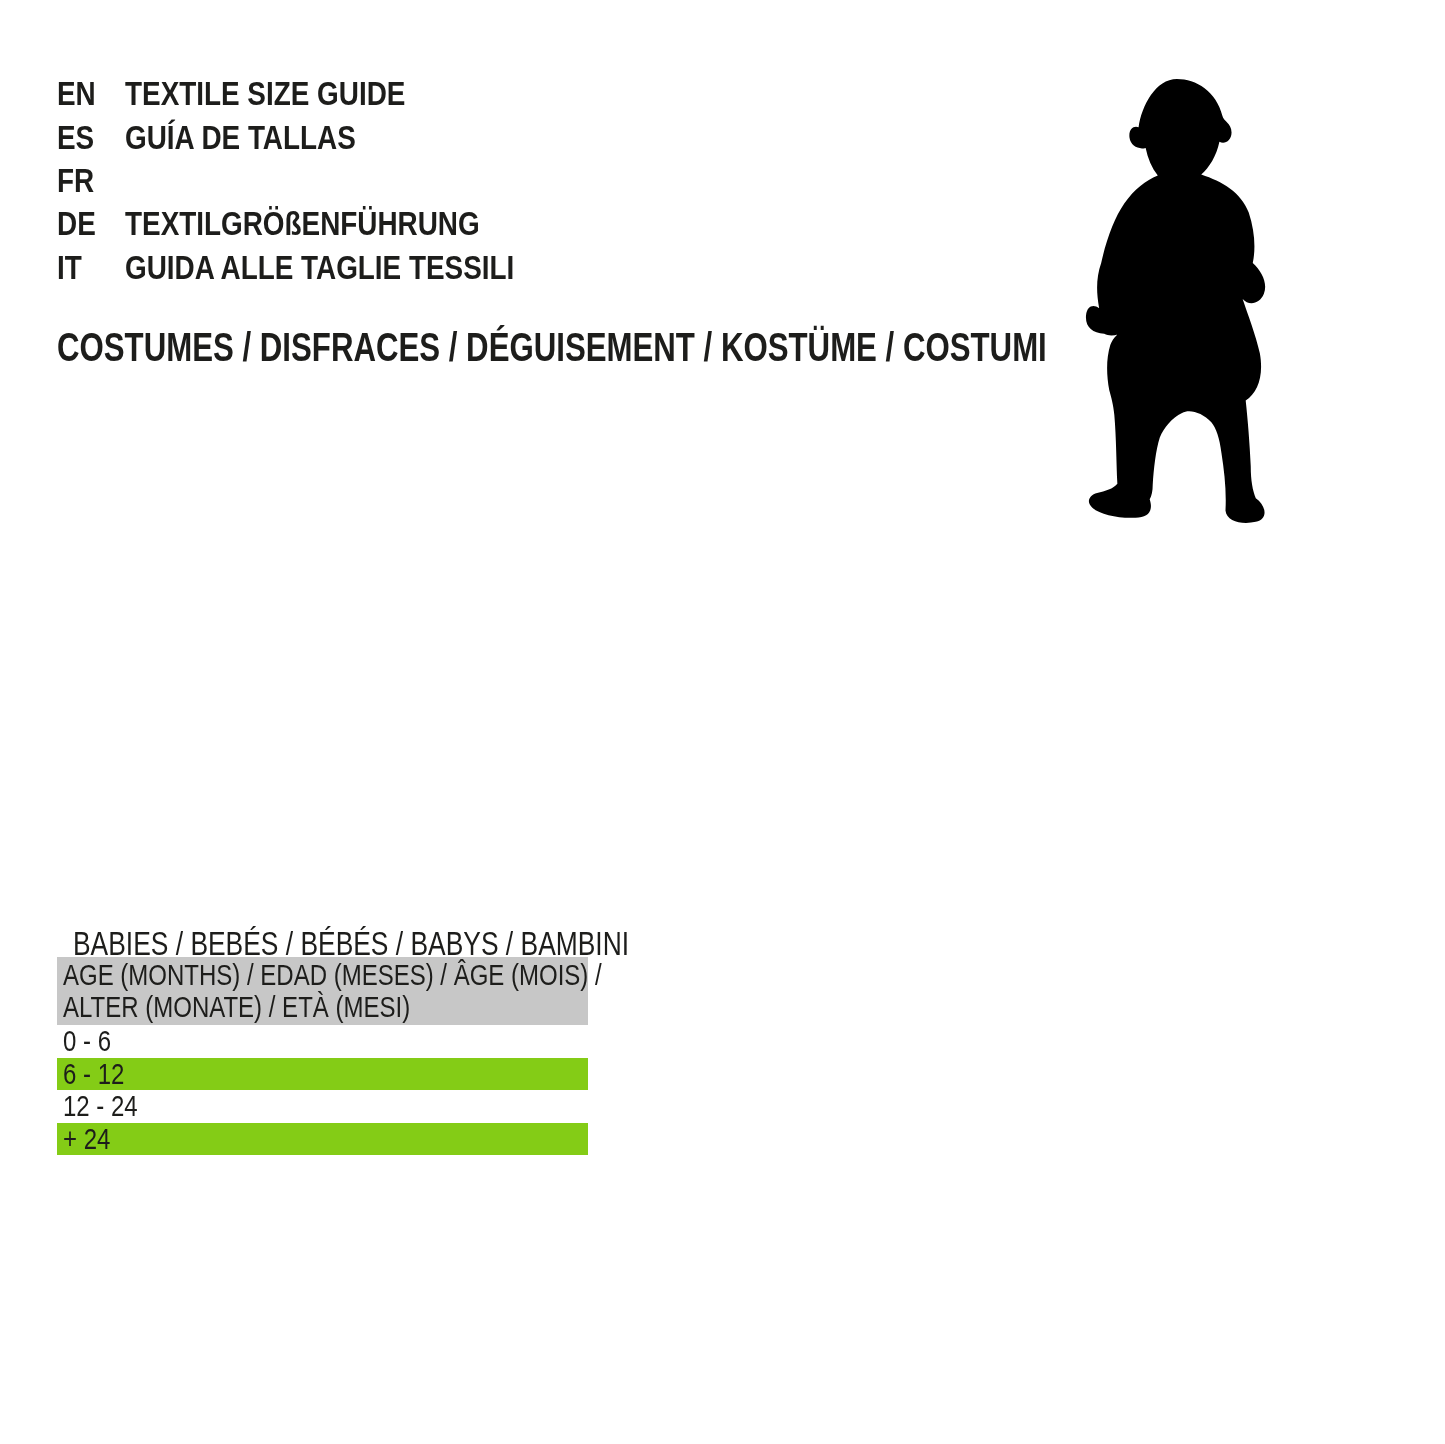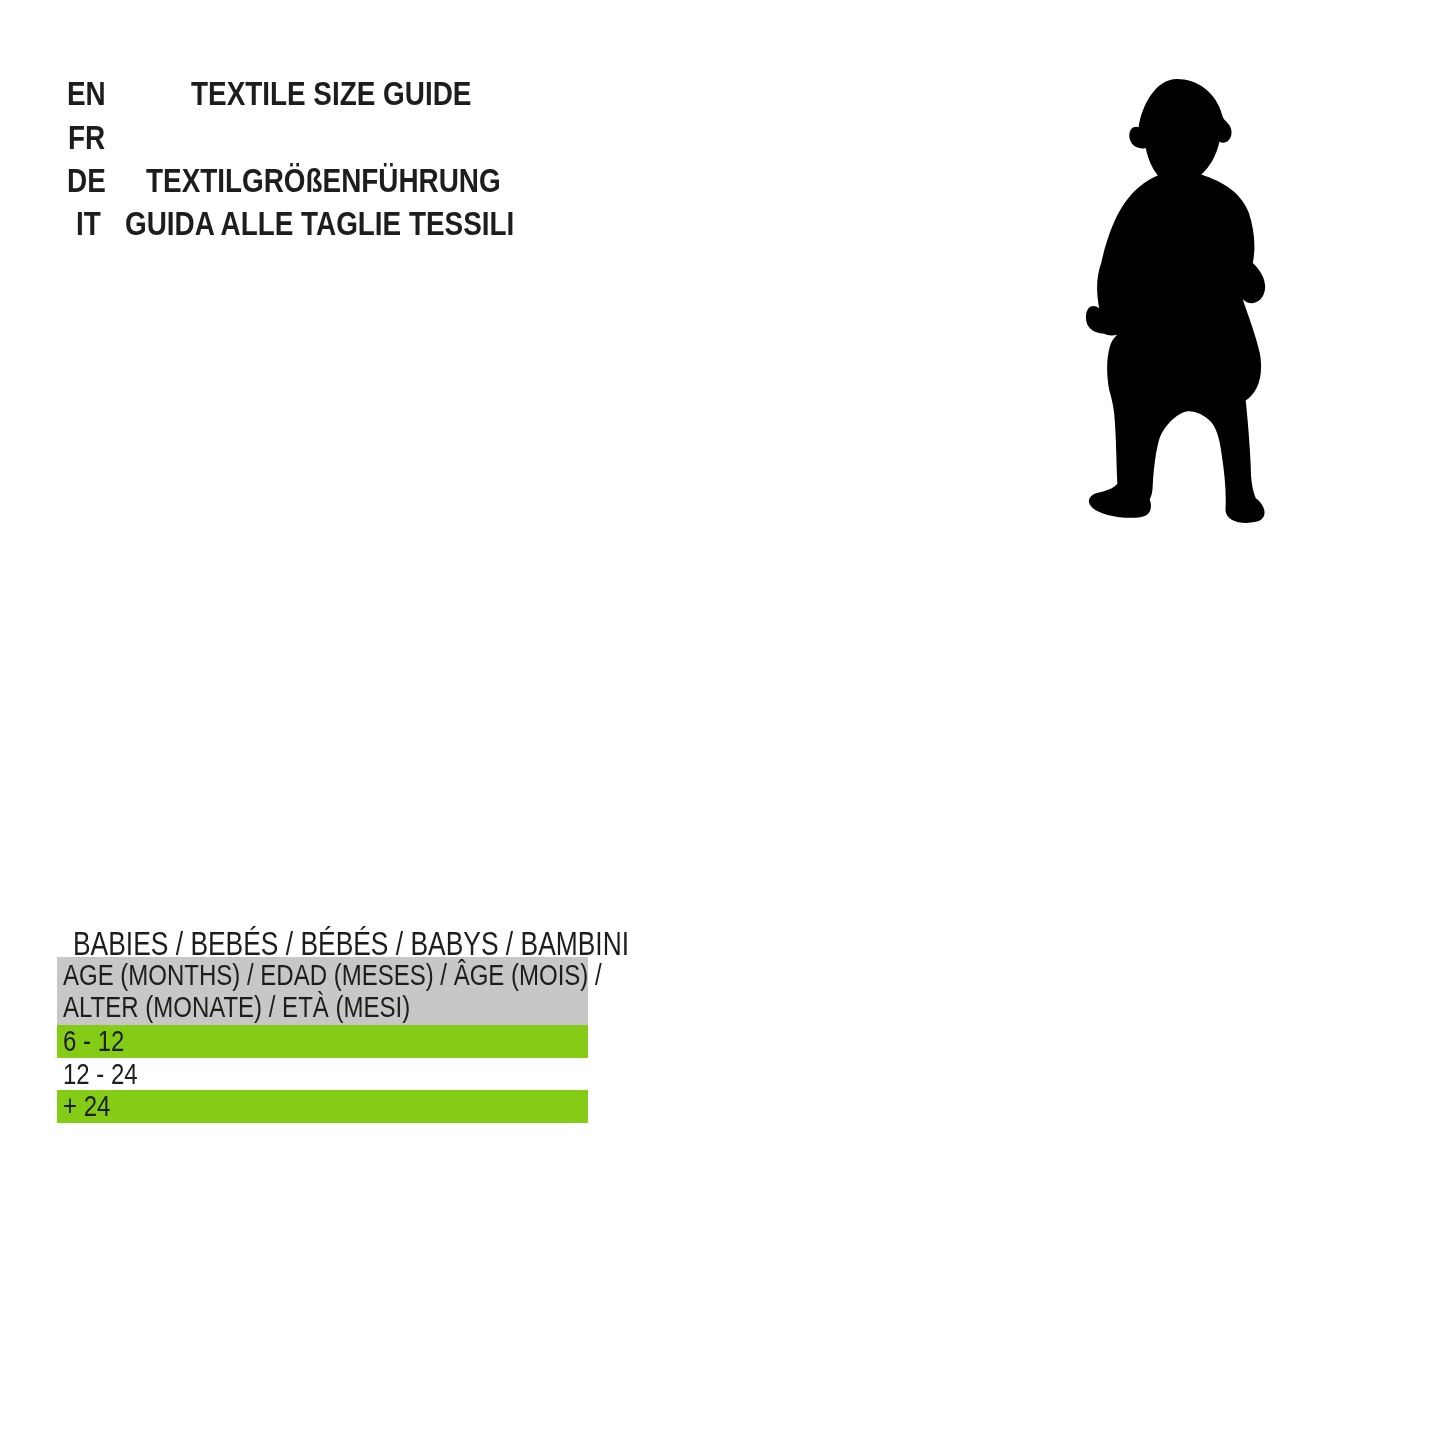--- a/index.html
+++ b/index.html
@@ -9,21 +9,21 @@
     font-family: "Liberation Sans", sans-serif; color: #1d1d1b;
   }
   .canvas { position: absolute; inset: 0; background: #ffffff; }
 
   
   .cond  { display: inline-block; transform: scaleX(0.82); transform-origin: 0 50%; white-space: nowrap; }
   .cond2 { display: inline-block; transform: scaleX(0.80); transform-origin: 0 50%; white-space: nowrap; }
 
   
   .lang-list { position: absolute; left: 57px; top: 72px; }
-  .lang-row  { display: flex; align-items: center; height: 43.4px; font-size: 34px; font-weight: 700; letter-spacing: 0; text-align: center; }
+  .lang-row  { display: flex; align-items: center; height: 43.4px; font-size: 34px; font-weight: 700; letter-spacing: 0; }
   .lang-row .code  { width: 68px; flex: 0 0 68px; }
   .lang-row .label { flex: 1; }
 
   
   .category-title { position: absolute; left: 57px; top: 326px; margin: 0; font-size: 40px; font-weight: 700; line-height: 42px; }
   .category-title .heavy { display: inline-block; transform: scaleX(0.78); transform-origin: 0 50%; white-space: nowrap; }
 
   
   .baby-figure { position: absolute; left: 1083px; top: 77px; width: 192px; height: 452px; }
 
@@ -39,32 +39,39 @@
 <body>
 
 <div class="canvas">
 
   <section class="lang-list">
     <div class="lang-row">
       <span class="code"><span class="cond">EN</span></span>
       <span class="label"><span class="cond">TEXTILE SIZE GUIDE</span></span>
     </div>
     <div class="lang-row">
+      <span class="code"><span class="cond">ES</span></span>
+      <span class="label"><span class="cond">GUÍA DE TALLAS</span></span>
+    </div>
+    <div class="lang-row">
       <span class="code"><span class="cond">FR</span></span>
     </div>
     <div class="lang-row">
       <span class="code"><span class="cond">DE</span></span>
       <span class="label"><span class="cond">TEXTILGRÖßENFÜHRUNG</span></span>
     </div>
     <div class="lang-row">
       <span class="code"><span class="cond">IT</span></span>
       <span class="label"><span class="cond">GUIDA ALLE TAGLIE TESSILI</span></span>
     </div>
   </section>
 
+  <h1 class="category-title">
+    <span class="heavy">COSTUMES / DISFRACES / DÉGUISEMENT / KOSTÜME / COSTUMI</span>
+  </h1>
 
   <svg class="baby-figure" viewBox="0 0 190 440" preserveAspectRatio="none" aria-hidden="true">
     <path d="M93,2
              C112,2 132,14 138,38
              C139,43 147,45 147,54
              C147,62 140,66 135,63
              C132,77 125,88 117,95
              C138,102 156,112 164,132
              C170,150 171,167 168,181
              C177,189 183,201 179,211
@@ -108,20 +115,23 @@
 
     <div class="size-table">
       <div class="thead">
         <div>
           <span class="cond2">AGE (MONTHS) / EDAD (MESES) / ÂGE (MOIS) /</span>
         </div>
         <div>
           <span class="cond2">ALTER (MONATE) / ETÀ (MESI)</span>
         </div>
       </div>
+      <div class="trow">
+        <span class="cond2">0 - 6</span>
+      </div>
       <div class="trow stripe">
         <span class="cond2">6 - 12</span>
       </div>
       <div class="trow">
         <span class="cond2">12 - 24</span>
       </div>
       <div class="trow stripe">
         <span class="cond2">+ 24</span>
       </div>
     </div>

